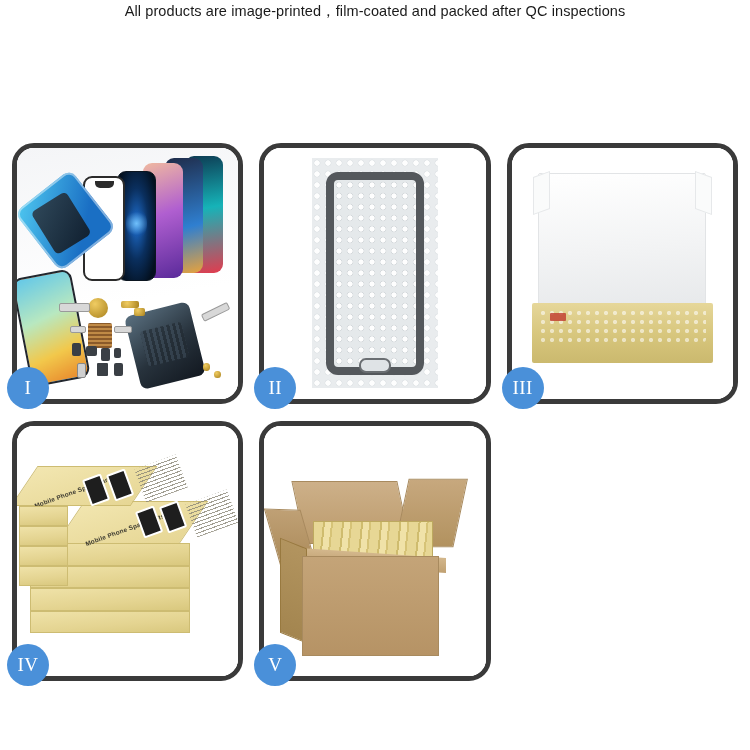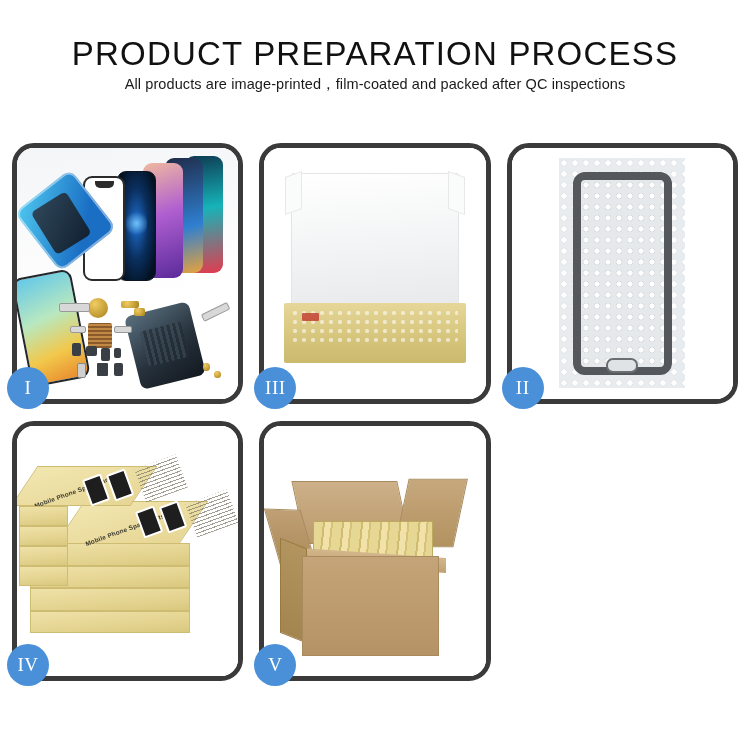--- a/index.html
+++ b/index.html
@@ -303,21 +303,20 @@
     border:1px solid #96764a;
   }
   .tab { position:absolute; background: rgba(150,122,80,.45); }
 </style>
 </head>
 <body>
 
 <div class="page">
 
   <div class="header">
-    <div class="title" style="color: rgb(17, 17, 17);">PRODUCT PREPARATION PROCESS</div>
     <div class="subtitle">All products are image-printed，film-coated and packed after QC inspections</div>
   </div>
 
   <div class="grid">
 
     <div class="panel" style="border-color: rgb(58, 58, 58);">
       <div class="panel-inner">
         <div class="p1bg"></div>
         <div class="ph ph-teal"></div>
         <div class="ph ph-navy"></div>
@@ -343,40 +342,40 @@
         <div class="part" style="left:44%;top:86%;width:4%;height:5%;"></div>
         <div class="part gold" style="left:84%;top:86%;width:3%;height:3%;border-radius:50%;"></div>
         <div class="part gold" style="left:89%;top:89%;width:3%;height:3%;border-radius:50%;"></div>
         <div class="part flex" style="left:83%;top:64%;width:13%;height:3%;transform:rotate(-26deg);"></div>
       </div>
       <div class="badge" style="--badge: #4a90d9; color: rgb(255, 255, 255);">I</div>
     </div>
 
     <div class="panel" style="border-color: rgb(58, 58, 58);">
       <div class="panel-inner">
+        <div class="p2bg">
+          <div class="bubble-sheet">
+            <div class="glass"></div>
+          </div>
+        </div>
+      </div>
+      <div class="badge" style="--badge: #4a90d9; color: rgb(255, 255, 255);">II</div>
+    </div>
+
+    <div class="panel" style="border-color: rgb(58, 58, 58);">
+      <div class="panel-inner">
         <div class="p3bg">
           <div class="mailer-lid"></div>
           <div class="mailer-tray">
             <div class="screen"></div>
             <div class="redmark"></div>
           </div>
         </div>
       </div>
       <div class="badge" style="--badge: #4a90d9; color: rgb(255, 255, 255);">III</div>
-    </div>
-
-    <div class="panel" style="border-color: rgb(58, 58, 58);">
-      <div class="panel-inner">
-        <div class="p2bg">
-          <div class="bubble-sheet">
-            <div class="glass"></div>
-          </div>
-        </div>
-      </div>
-      <div class="badge" style="--badge: #4a90d9; color: rgb(255, 255, 255);">II</div>
     </div>
 
     <div class="panel" style="border-color: rgb(58, 58, 58);">
       <div class="panel-inner">
         <div class="p4bg">
           <div class="ybox" style="left:6%;top:74%;width:72%;height:9%;"></div>
           <div class="ybox" style="left:6%;top:65%;width:72%;height:9%;"></div>
           <div class="ybox" style="left:6%;top:56%;width:72%;height:9%;"></div>
           <div class="ybox" style="left:6%;top:47%;width:72%;height:9%;"></div>
 

